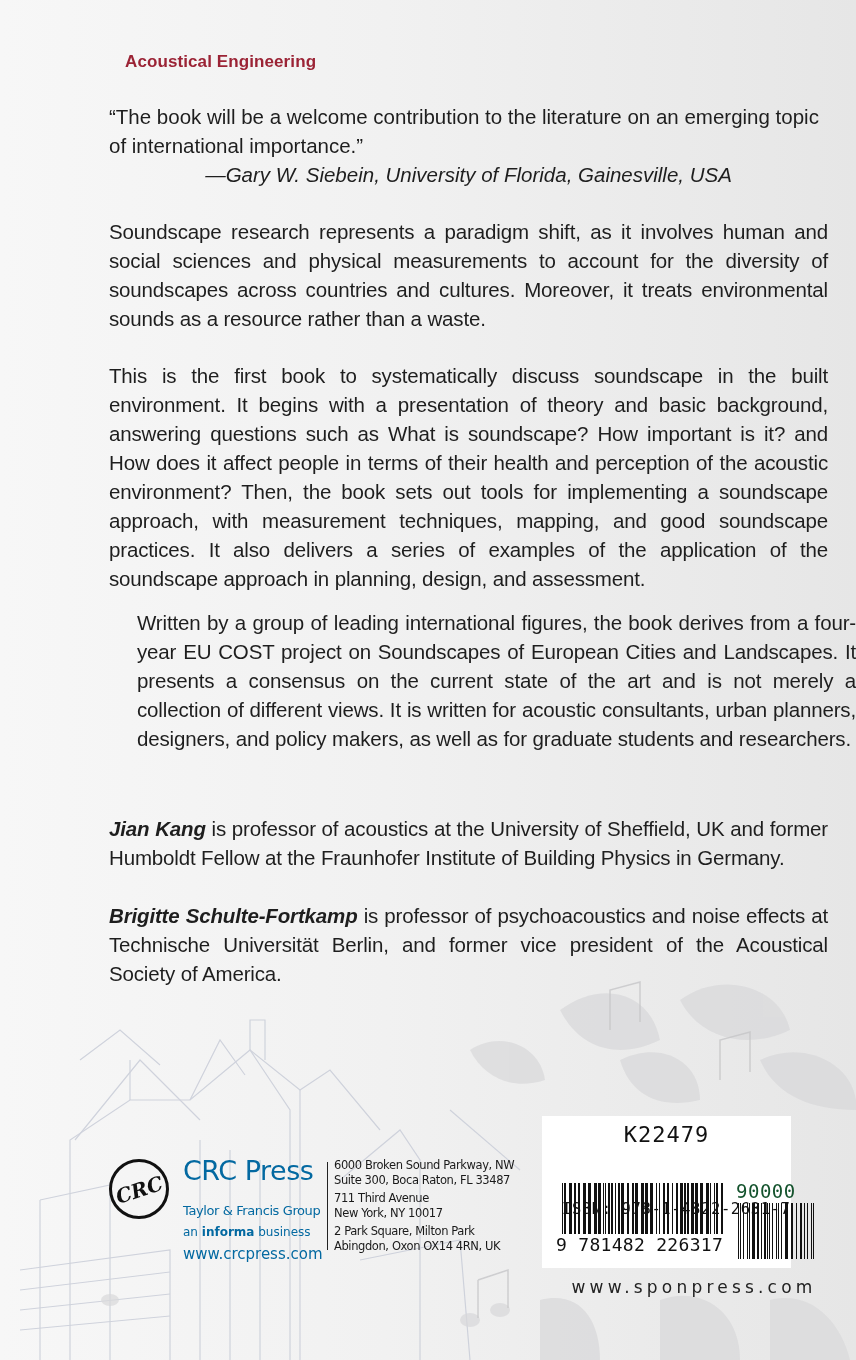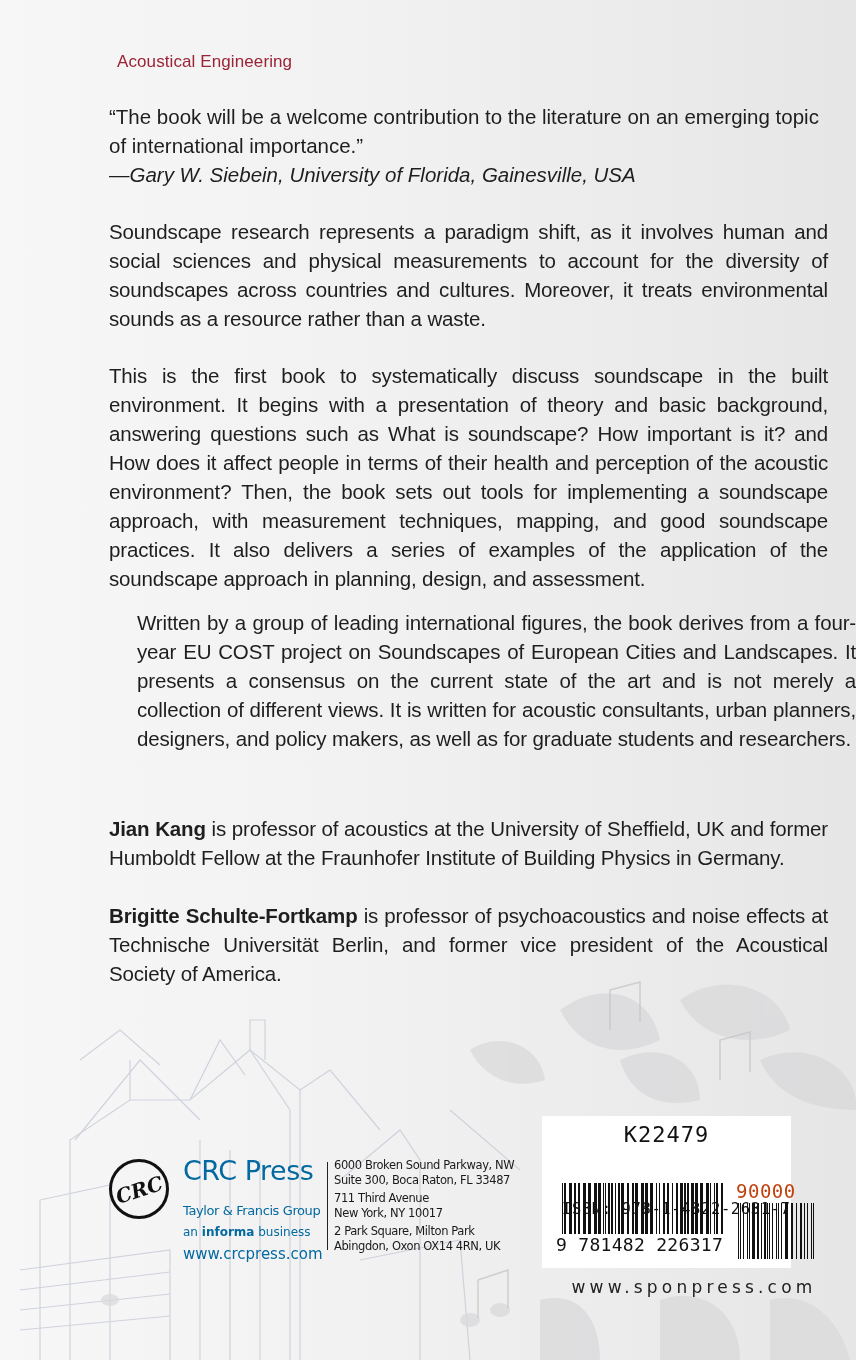--- a/index.html
+++ b/index.html
@@ -26,53 +26,53 @@
     .content {
       position: absolute;
       left: 109px;
       top: 0;
       width: 719px;
       z-index: 1;
     }
     .series {
       position: absolute;
       top: 52px;
-      left: 8px;
+      left: 16px;
       font-size: 17px;
-      font-weight: normal;
+      font-weight: bold;
       color: #9b2335;
       letter-spacing: 0.1px;
     }
     .quote {
       position: absolute;
       top: 102px;
       left: 0;
       width: 719px;
       font-size: 20.5px;
       line-height: 29px;
     }
     .quote-attr {
-      text-align: left;
+      text-align: center;
       font-style: italic;
     }
     .para {
       position: absolute;
       left: 0;
       width: 719px;
       font-size: 20.5px;
       line-height: 29px;
       text-align: justify;
       letter-spacing: -0.15px;
     }
     .p1 { top: 217px; }
     .p2 { top: 361px; }
     .p3 { top: 608px; margin-left: 28px; }
     .p4 { top: 814px; }
     .p5 { top: 901px; }
-    .bold { font-weight: bold; }
+    .bold { font-weight: bold; font-style: italic; }
 
     
     .crc-logo {
       position: absolute;
       left: 108px;
       top: 1158px;
       width: 62px;
       height: 62px;
       z-index: 2;
     }
@@ -158,21 +158,21 @@
       color: #111;
       margin-top: 39px;
     }
     .price-code {
       position: absolute;
       top: 64px;
       left: 194px;
       font-family: "DejaVu Sans Mono", monospace;
       font-size: 19px;
       letter-spacing: 0.5px;
-      color: #c2410c;
+      color: #14532d;
     }
     .barcode-main {
       position: absolute;
       left: 20px;
       top: 67px;
       width: 162px;
       height: 70px;
     }
     .barcode-addon {
       position: absolute;

